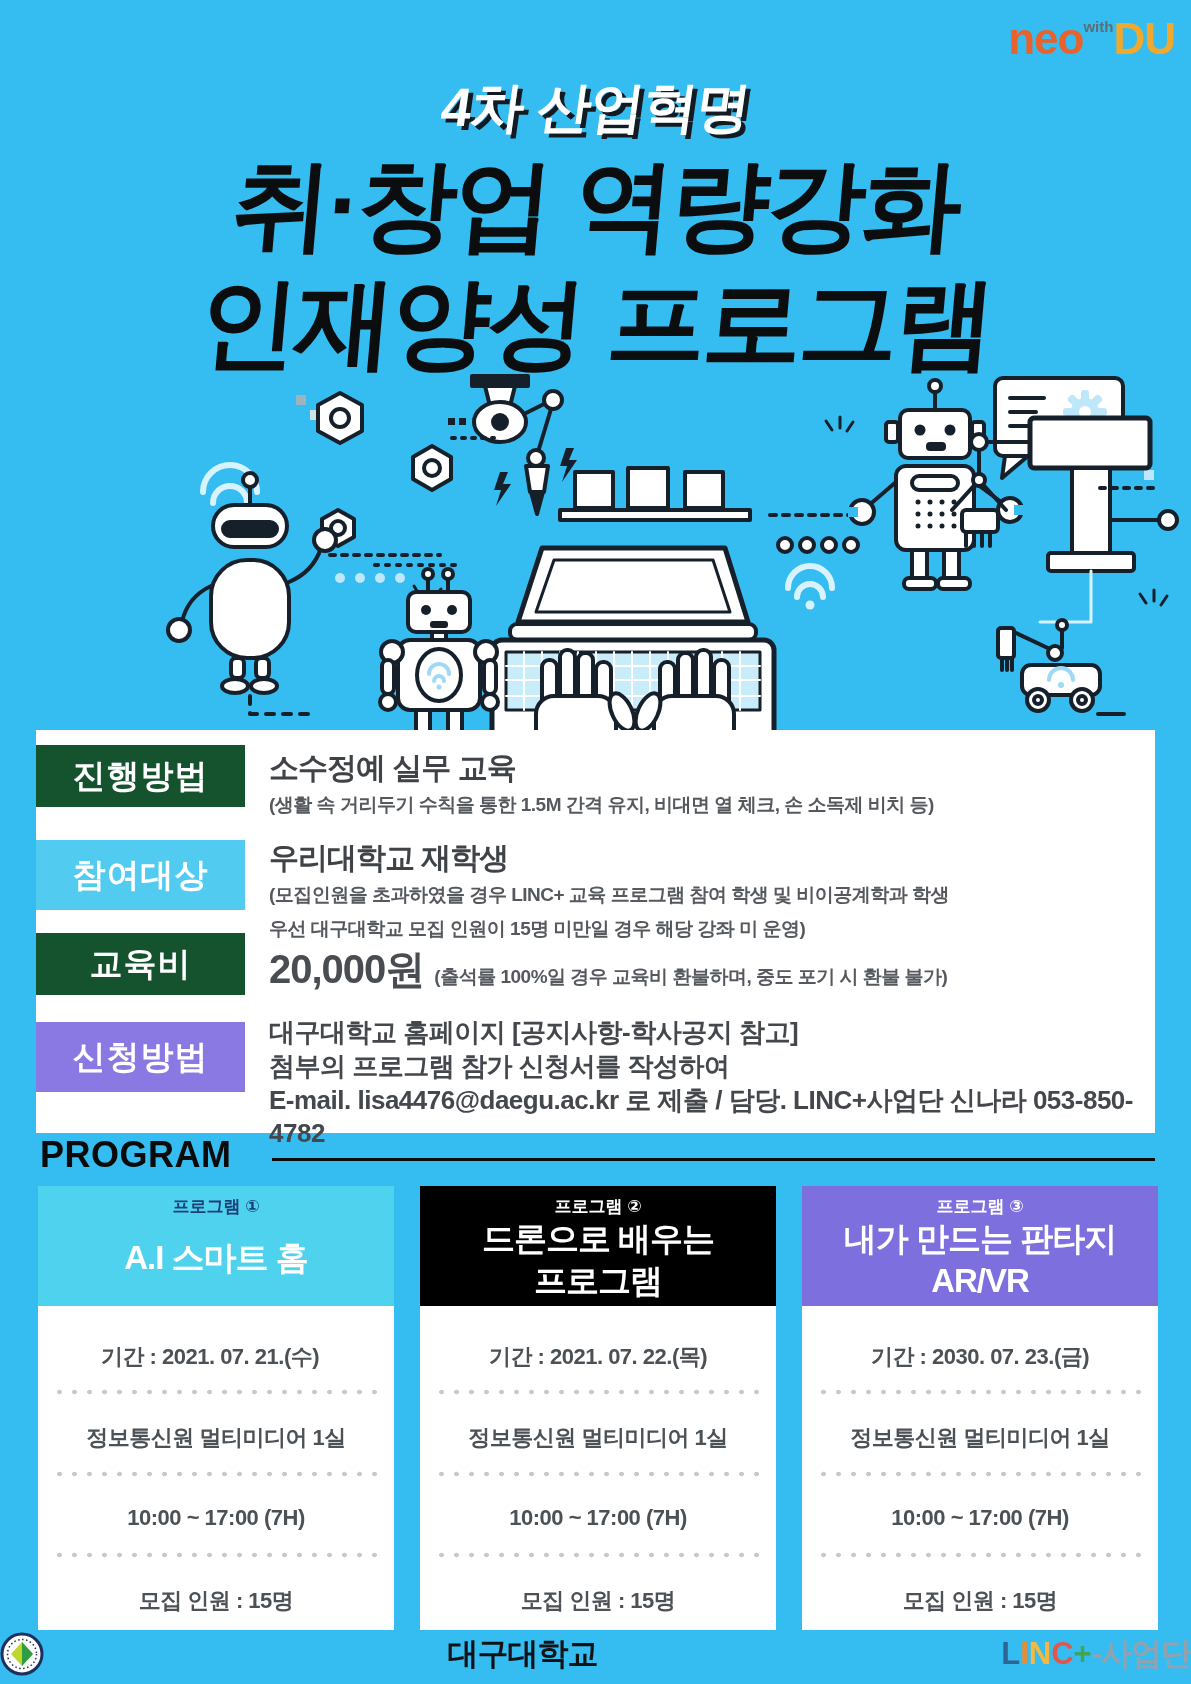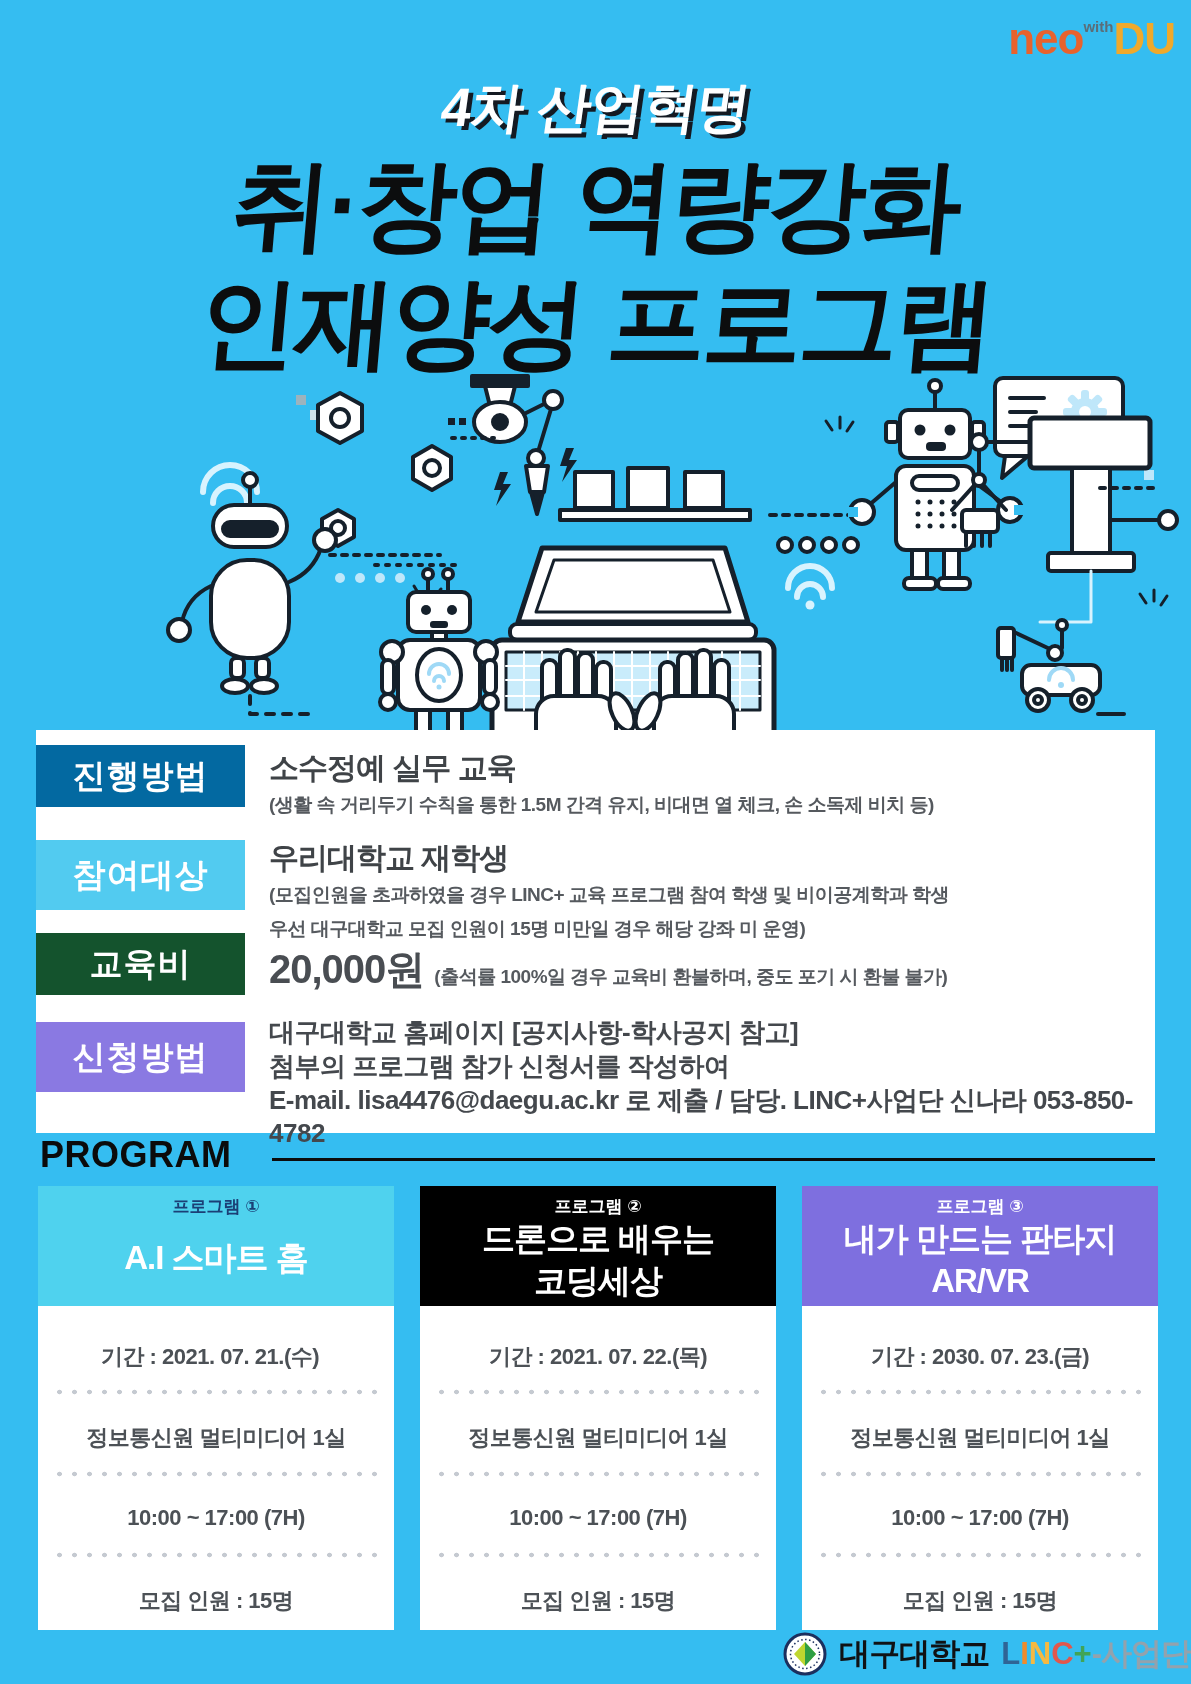--- a/index.html
+++ b/index.html
@@ -20,21 +20,21 @@
       transform:skewX(-5deg);letter-spacing:-3px;}
   .t2{top:258px;left:0;width:100%;text-align:center;color:#0c0d0e;font-size:99px;font-weight:900;
       transform:skewX(-5deg);letter-spacing:-3px;}
 
   .illu{top:360px;left:0;width:1191px;height:370px;}
 
   
   .band{left:36px;top:730px;width:1119px;height:403px;background:#fff;}
   .rlabel{left:0;width:209px;display:flex;align-items:center;justify-content:center;
           color:#fff;font-size:33px;font-weight:700;letter-spacing:1px;}
-  .lab1{top:15px;height:62px;background:#0369a1;}
+  .lab1{top:15px;height:62px;background:#14532d;}
   .lab2{top:110px;height:70px;background:#52cbf0;}
   .lab3{top:203px;height:62px;background:#14532d;}
   .lab4{top:292px;height:70px;background:#8a79e2;}
   .rtitle{left:233px;font-size:30px;font-weight:800;color:#3f4347;letter-spacing:-1px;}
   .rsub{left:233px;font-size:19px;font-weight:600;color:#55595e;letter-spacing:-0.5px;}
   .price-line{left:233px;top:212px;display:flex;align-items:baseline;gap:10px;}
   .price{font-size:40px;font-weight:800;color:#494d52;letter-spacing:-1px;}
   .price-note{font-size:19px;font-weight:600;color:#55595e;letter-spacing:-0.5px;}
   .r4line{left:233px;font-size:26px;font-weight:700;color:#44484d;letter-spacing:-0.5px;}
 
@@ -51,21 +51,21 @@
   .ctitle{flex:1;display:flex;flex-direction:column;align-items:center;justify-content:center;
           color:#fff;font-size:33px;font-weight:800;line-height:42px;letter-spacing:-1px;padding-bottom:8px;}
   .crow{left:0;width:100%;text-align:center;font-size:22px;font-weight:700;color:#4c5156;letter-spacing:-0.5px;}
   .cr1{top:1342px;} .cr2{top:1423px;} .cr3{top:1505px;} .cr4{top:1586px;}
   .cdots{left:14px;width:328px;height:6px;
          background-image:radial-gradient(circle,#c5cad1 2.2px,transparent 2.6px);
          background-size:15px 6px;background-repeat:repeat-x;}
   .cd1{top:1389px;} .cd2{top:1471px;} .cd3{top:1552px;}
 
   
-  .footer{left:0;top:1632px;width:100%;display:flex;align-items:center;justify-content:flex-end;gap:12px;}
+  .footer{left:0;top:1632px;width:100%;display:flex;align-items:center;justify-content:space-between;gap:12px;}
   .uni{font-size:31px;font-weight:900;color:#101215;letter-spacing:-1px;}
   .linc{font-size:31px;font-weight:900;letter-spacing:0px;}
   .linc-suffix{color:#93a2ad;font-size:31px;font-weight:800;letter-spacing:-1px;}
 </style>
 </head>
 <body>
 
 <div class="poster">
 
   <div class="ab brand">
@@ -351,21 +351,21 @@
   <div class="ab cdots cd2" style="left:52px;"></div>
   <div class="ab crow cr3" style="left:38px;width:356px;">10:00 ~ 17:00 (7H)</div>
   <div class="ab cdots cd3" style="left:52px;"></div>
   <div class="ab crow cr4" style="left:38px;width:356px;">모집 인원 : 15명</div>
 
   <div class="ab card c2">
     <div class="chead">
       <div class="ctag">프로그램 ②</div>
       <div class="ctitle">
         <span>드론으로 배우는</span>
-        <span>코딩세상</span>
+        <span>프로그램</span>
       </div>
     </div>
   </div>
   <div class="ab crow cr1" style="left:420px;width:356px;">기간 : 2021. 07. 22.(목)</div>
   <div class="ab cdots cd1" style="left:434px;"></div>
   <div class="ab crow cr2" style="left:420px;width:356px;">정보통신원 멀티미디어 1실</div>
   <div class="ab cdots cd2" style="left:434px;"></div>
   <div class="ab crow cr3" style="left:420px;width:356px;">10:00 ~ 17:00 (7H)</div>
   <div class="ab cdots cd3" style="left:434px;"></div>
   <div class="ab crow cr4" style="left:420px;width:356px;">모집 인원 : 15명</div>

